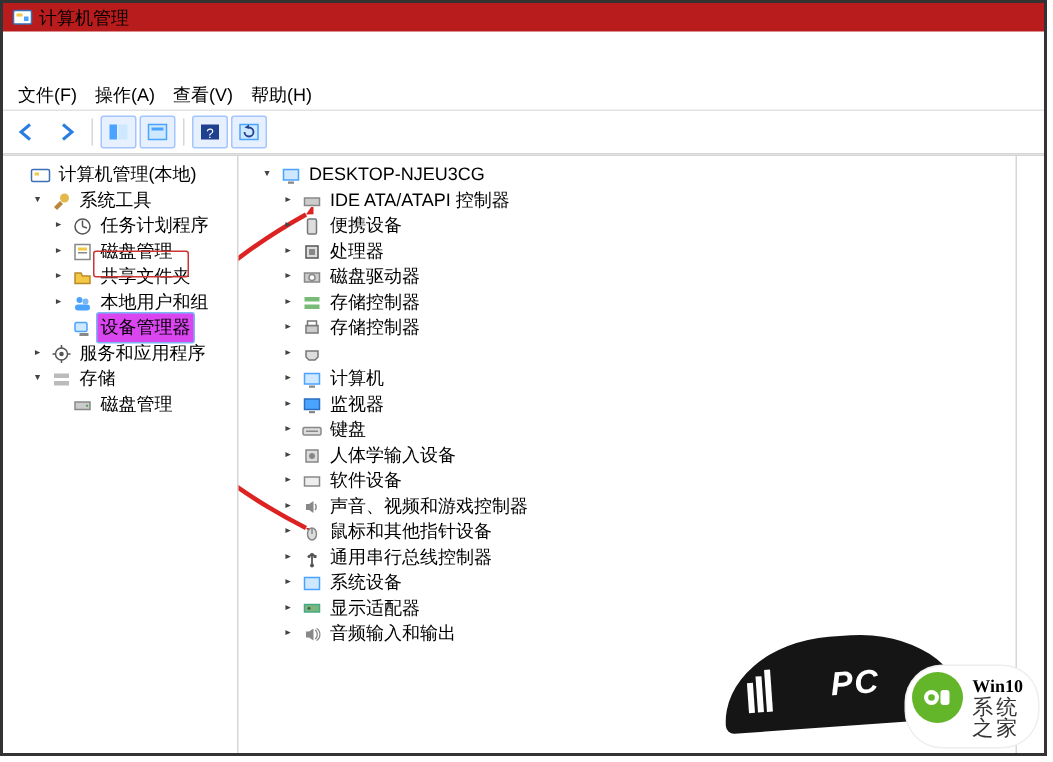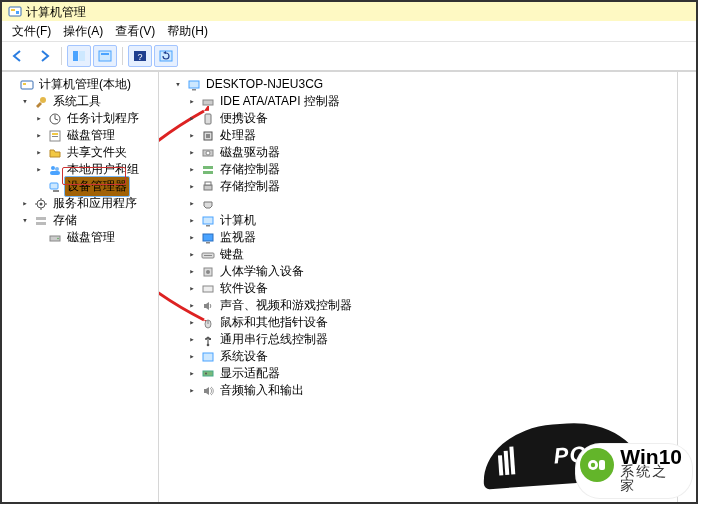--- a/index.html
+++ b/index.html
@@ -18,38 +18,39 @@
     border: 2px solid #333;
     width: 698px;
     height: 504px;
     position: relative;
     box-sizing: border-box;
     overflow: hidden;
     background: #fff;
   }
   .title-bar {
     height: 18px;
-    background: #fef9c3;
+    background: #b91c1c;
     border-bottom: 0;
     padding: 1px 4px 0 6px;
     font-size: 12px;
     display: flex;
     align-items: center;
   }
   .title-bar .icon {
     width: 14px; height: 14px;
     margin-right: 4px;
   }
   .menu-bar {
     height: 20px;
     padding: 0 6px;
     display: flex;
     align-items: center;
     gap: 4px;
     border-bottom: 1px solid #e3e3e3;
+    margin-top: 32px;
   }
   .menu-item {
     padding: 2px 4px;
   }
   .toolbar {
     height: 24px;
     padding: 2px 4px;
     display: flex;
     align-items: center;
     gap: 2px;
@@ -104,21 +105,21 @@
     color: #555;
     margin-right: 2px;
     cursor: default;
   }
   .toggle.open::before { content: "▾"; color:#444; font-size:9px; }
   .toggle.closed::before { content: "▸"; color:#444; font-size:9px; }
   .toggle.none::before { content: ""; }
   .ic { width: 14px; height: 14px; display:inline-flex; align-items:center; justify-content:center; font-size:11px; }
 
   .lbl { padding: 1px 2px; border: 1px solid transparent; }
-  .lbl.sel { background: #a16207; border: 1px solid #7ab8f5; border-radius: 2px; }
+  .lbl.sel { background: #d946ef; border: 1px solid #7ab8f5; border-radius: 2px; }
 
   .highlight-box {
     position: absolute;
     border: 1px solid #c33;
     border-radius: 2px;
     pointer-events: none;
   }
   .arrow {
     position: absolute;
     pointer-events: none;
@@ -139,21 +140,21 @@
     line-height: 14px;
     font-family: "Microsoft YaHei", sans-serif;
     box-shadow: 0 0 0 1px #eee;
   }
   .wm-logo-circle {
     position:absolute; left:4px; top:4px;
     width:34px; height:34px; border-radius:50%;
     background:#63b52a; display:flex; align-items:center; justify-content:center;
     color:#fff; font-weight:bold; font-size:18px;
   }
-  .wm-t1 { font-size: 21px; font-weight: 600; }
+  .wm-t1 { font-size: 12px; font-weight: 600; font-family: Liberation Serif, serif; }
   .wm-t2 { font-size: 14px; color:#333; letter-spacing: 2px;}
   .wm-dark {
     position:absolute; right:54px; bottom:18px;
     width:160px; height:60px;
     background:#111; border-radius:50% 50% 6px 6px / 100% 100% 6px 6px;
     transform: rotate(-4deg);
     opacity:0.98;
     display:flex; align-items:center; justify-content:center;
     color:#fff; font-style:italic; font-weight:700; font-size:20px; letter-spacing:1px;
     overflow:hidden;

